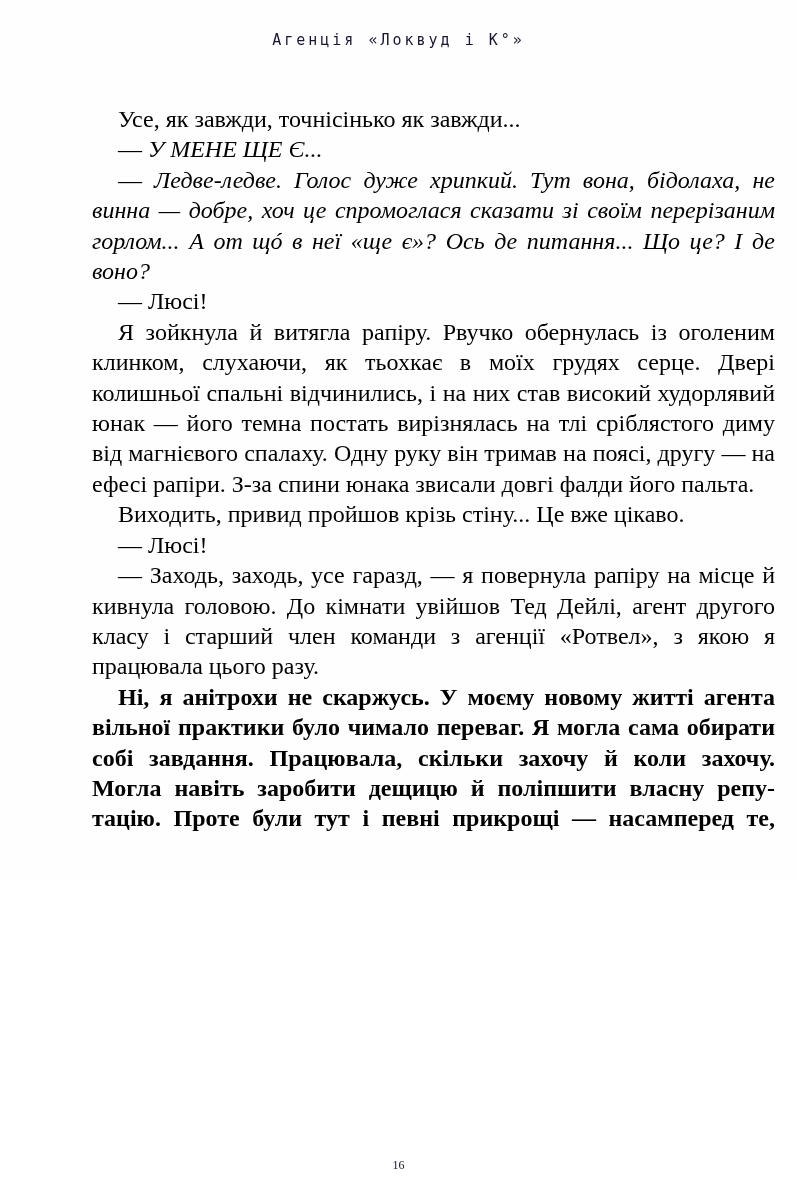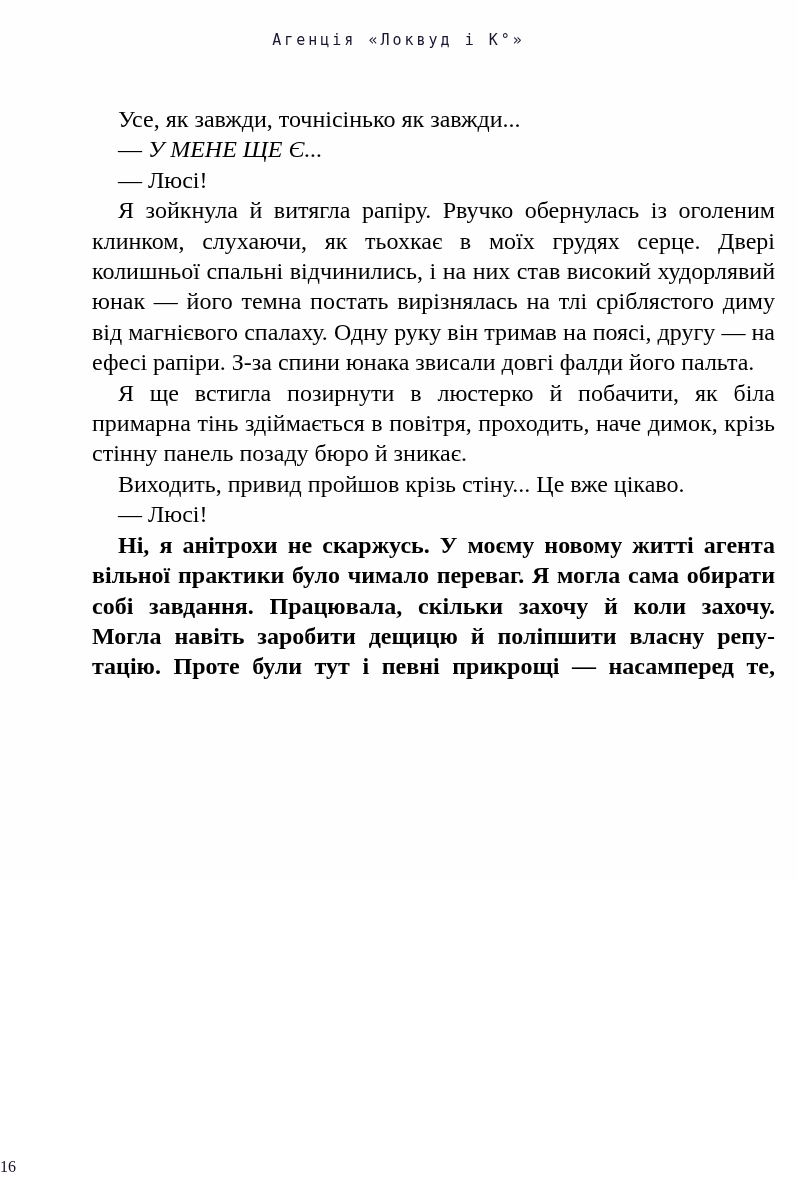--- a/index.html
+++ b/index.html
@@ -31,36 +31,38 @@
   }
   .body-text p {
     margin: 0;
     text-indent: 26px;
     hyphens: manual;
   }
   .body-text p.justify-last { text-align-last: justify; font-weight: bold; }
   em { font-style: italic; }
   .folio {
     position: absolute; top: 1158px; left: 0; width: 797px;
+    text-align: center;
     font-family: "Liberation Serif", "DejaVu Serif", serif;
-    font-size: 16px;
+    font-size: 12px;
     color: #1a1028;
   }
 </style>
 </head>
 <body>
 
 <div class="page">
   <div class="running-head">Агенція «Локвуд і К°»</div>
 
   <div class="body-text">
     <p><span>Усе, як завжди, точнісінько як завжди...</span></p>
     <p><span>— </span><em>У МЕНЕ ЩЕ Є...</em></p>
+    <p><span>— </span><em>Ледве-ледве. Голос дуже хрипкий. Тут вона, бідолаха, не винна — добре, хоч це спромоглася сказати зі своїм пере­різаним горлом... А от щó в неї «ще є»? Ось де питання... Що це? І де воно?</em></p>
     <p><span>— Люсі!</span></p>
     <p><span>Я зойкнула й витягла рапіру. Рвучко обернулась із оголе­ним клинком, слухаючи, як тьохкає в моїх грудях серце. Двері колишньої спальні відчинились, і на них став високий ху­дорлявий юнак — його темна постать вирізнялась на тлі сріблястого диму від магнієвого спалаху. Одну руку він три­мав на поясі, другу — на ефесі рапіри. З-за спини юнака звисали довгі фалди його пальта.</span></p>
-    <p><span>Я ще встигла позирнути в люстерко й побачити, як біла примарна тінь здіймається в повітря, проходить, наче димок, крізь стінну панель позаду бюро й зникає.</span></p>
     <p><span>Виходить, привид пройшов крізь стіну... Це вже цікаво.</span></p>
     <p><span>— Люсі!</span></p>
+    <p><span>— Заходь, заходь, усе гаразд, — я повернула рапіру на місце й кивнула головою. До кімнати увійшов Тед Дейлі, агент другого класу і старший член команди з агенції «Ротвел», з якою я працювала цього разу.</span></p>
     <p class="justify-last"><span>Ні, я анітрохи не скаржусь. У моєму новому житті агента вільної практики було чимало переваг. Я могла сама обира­ти собі завдання. Працювала, скільки захочу й коли захочу. Могла навіть заробити дещицю й поліпшити власну репу­тацію. Проте були тут і певні прикрощі — насамперед те,</span></p>
   </div>
 
   <div class="folio">16</div>
 </div>
 
 </body></html>

